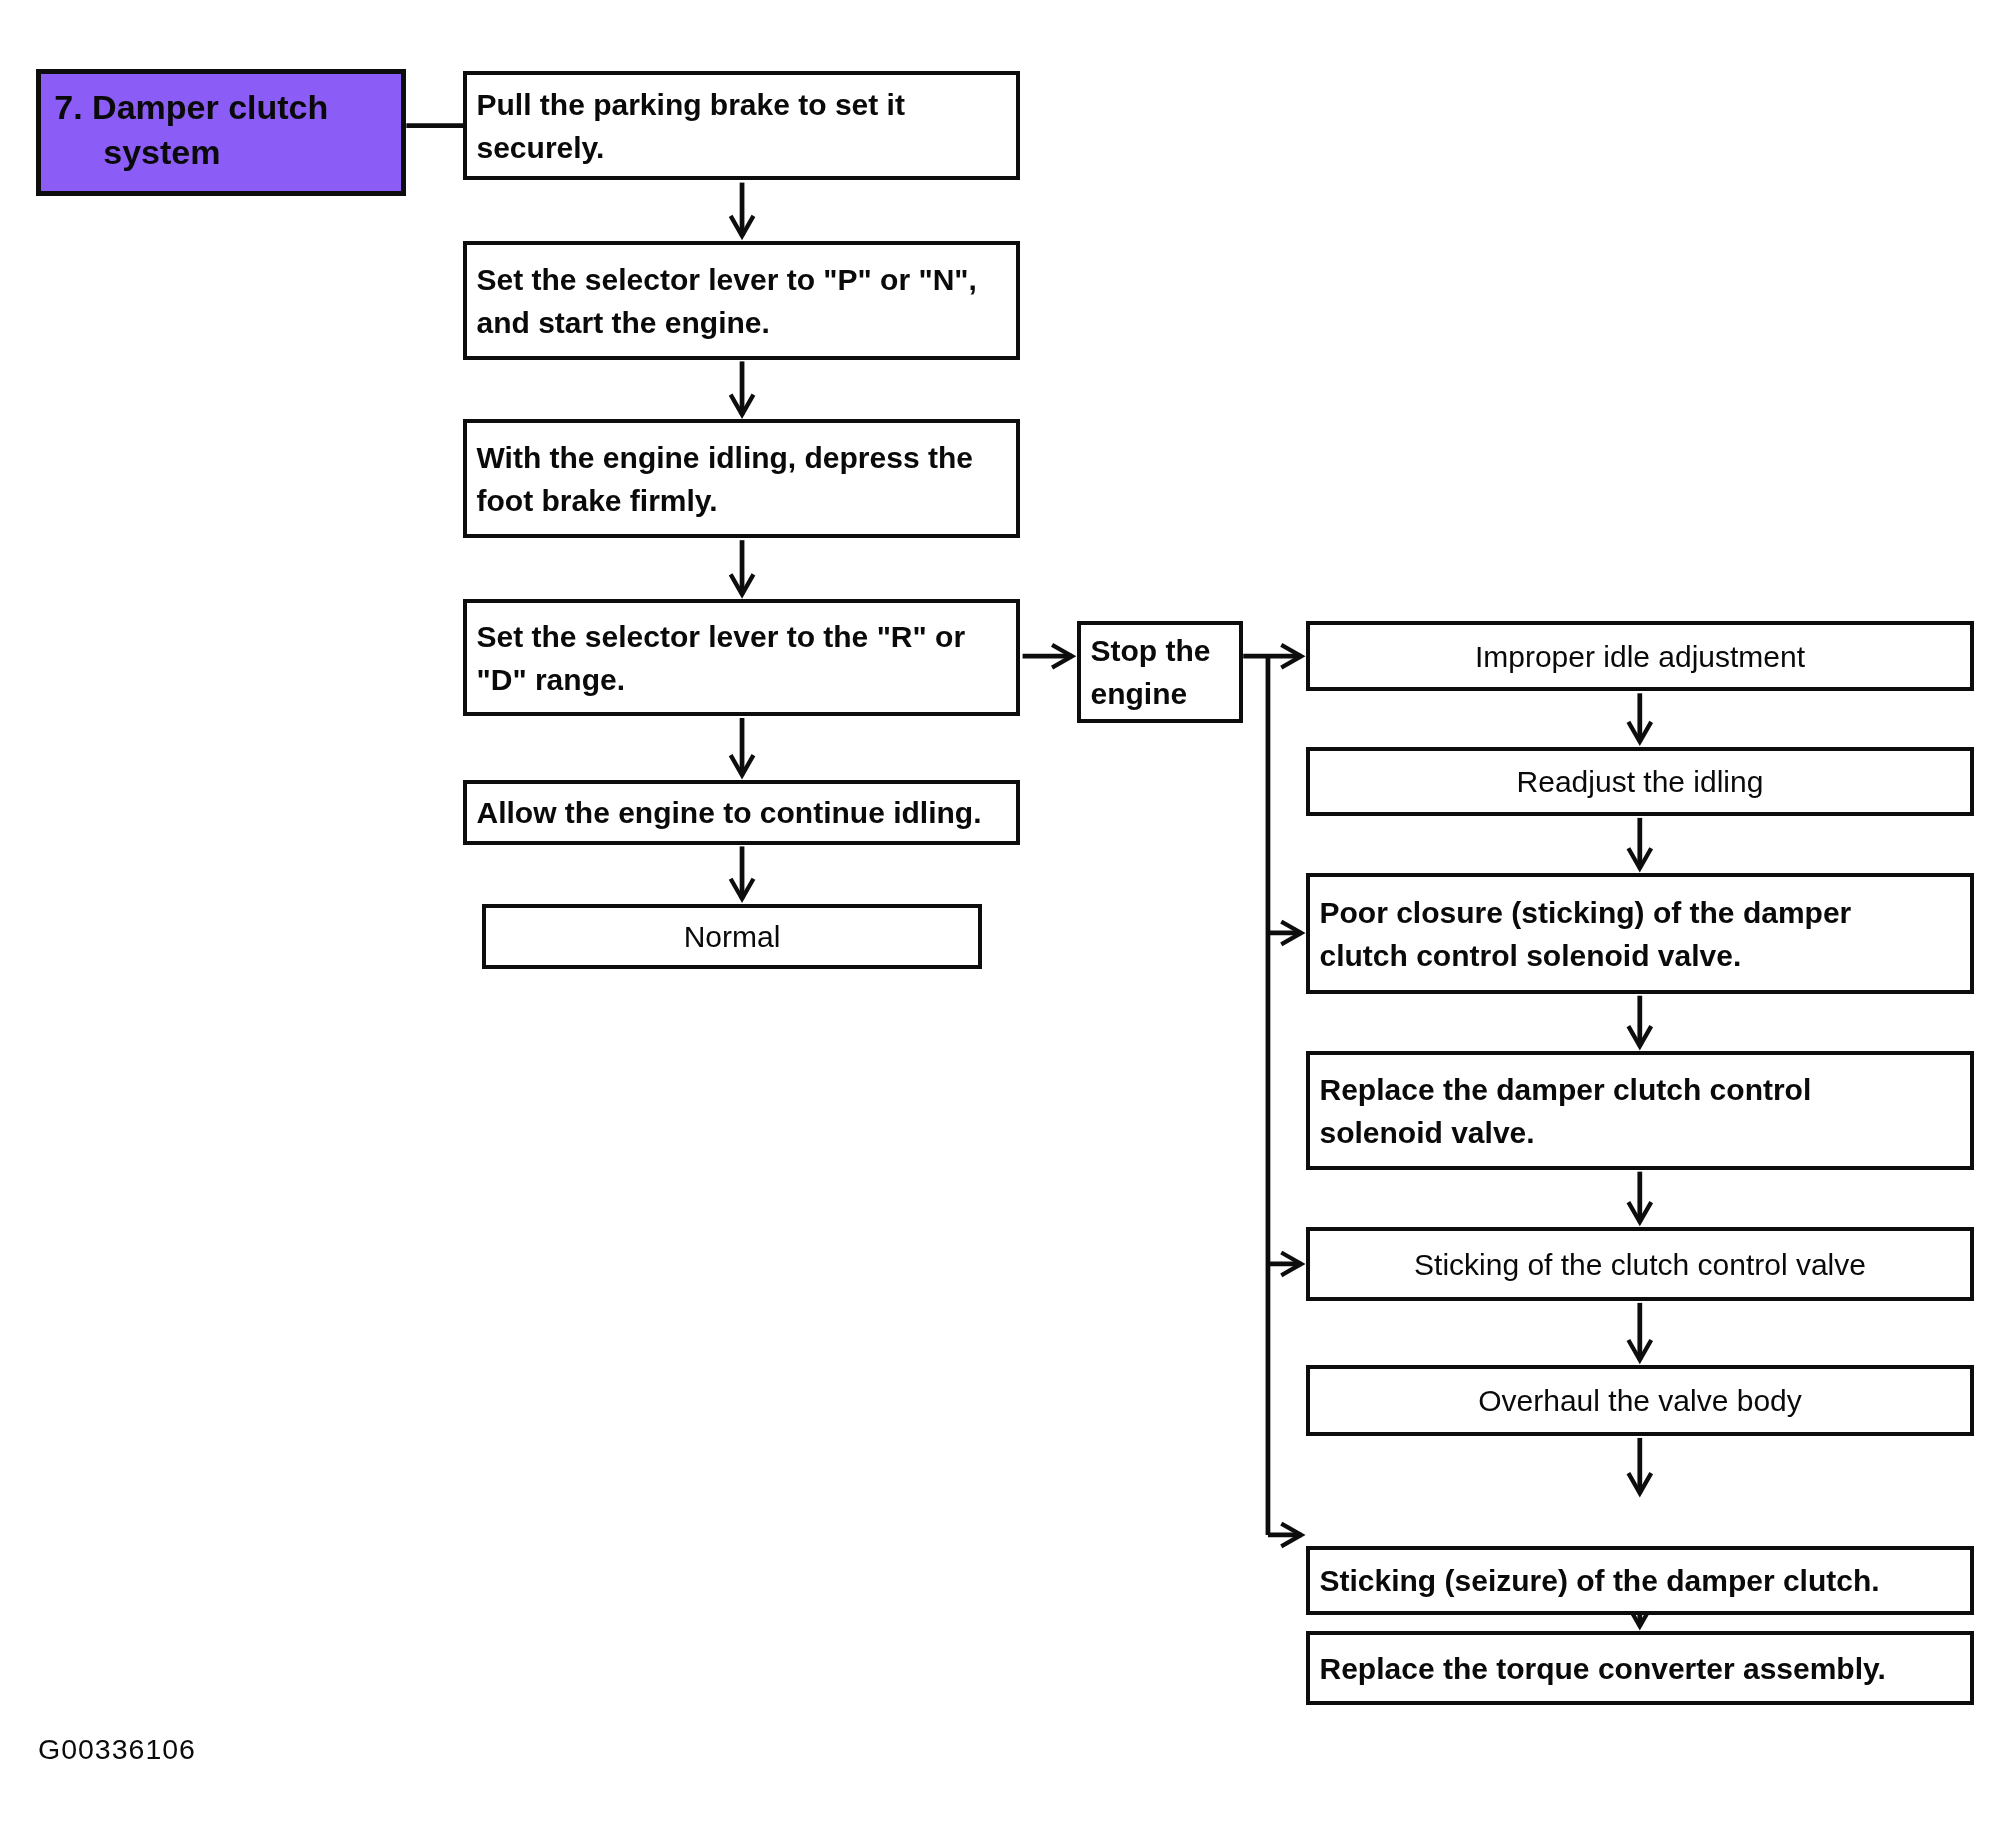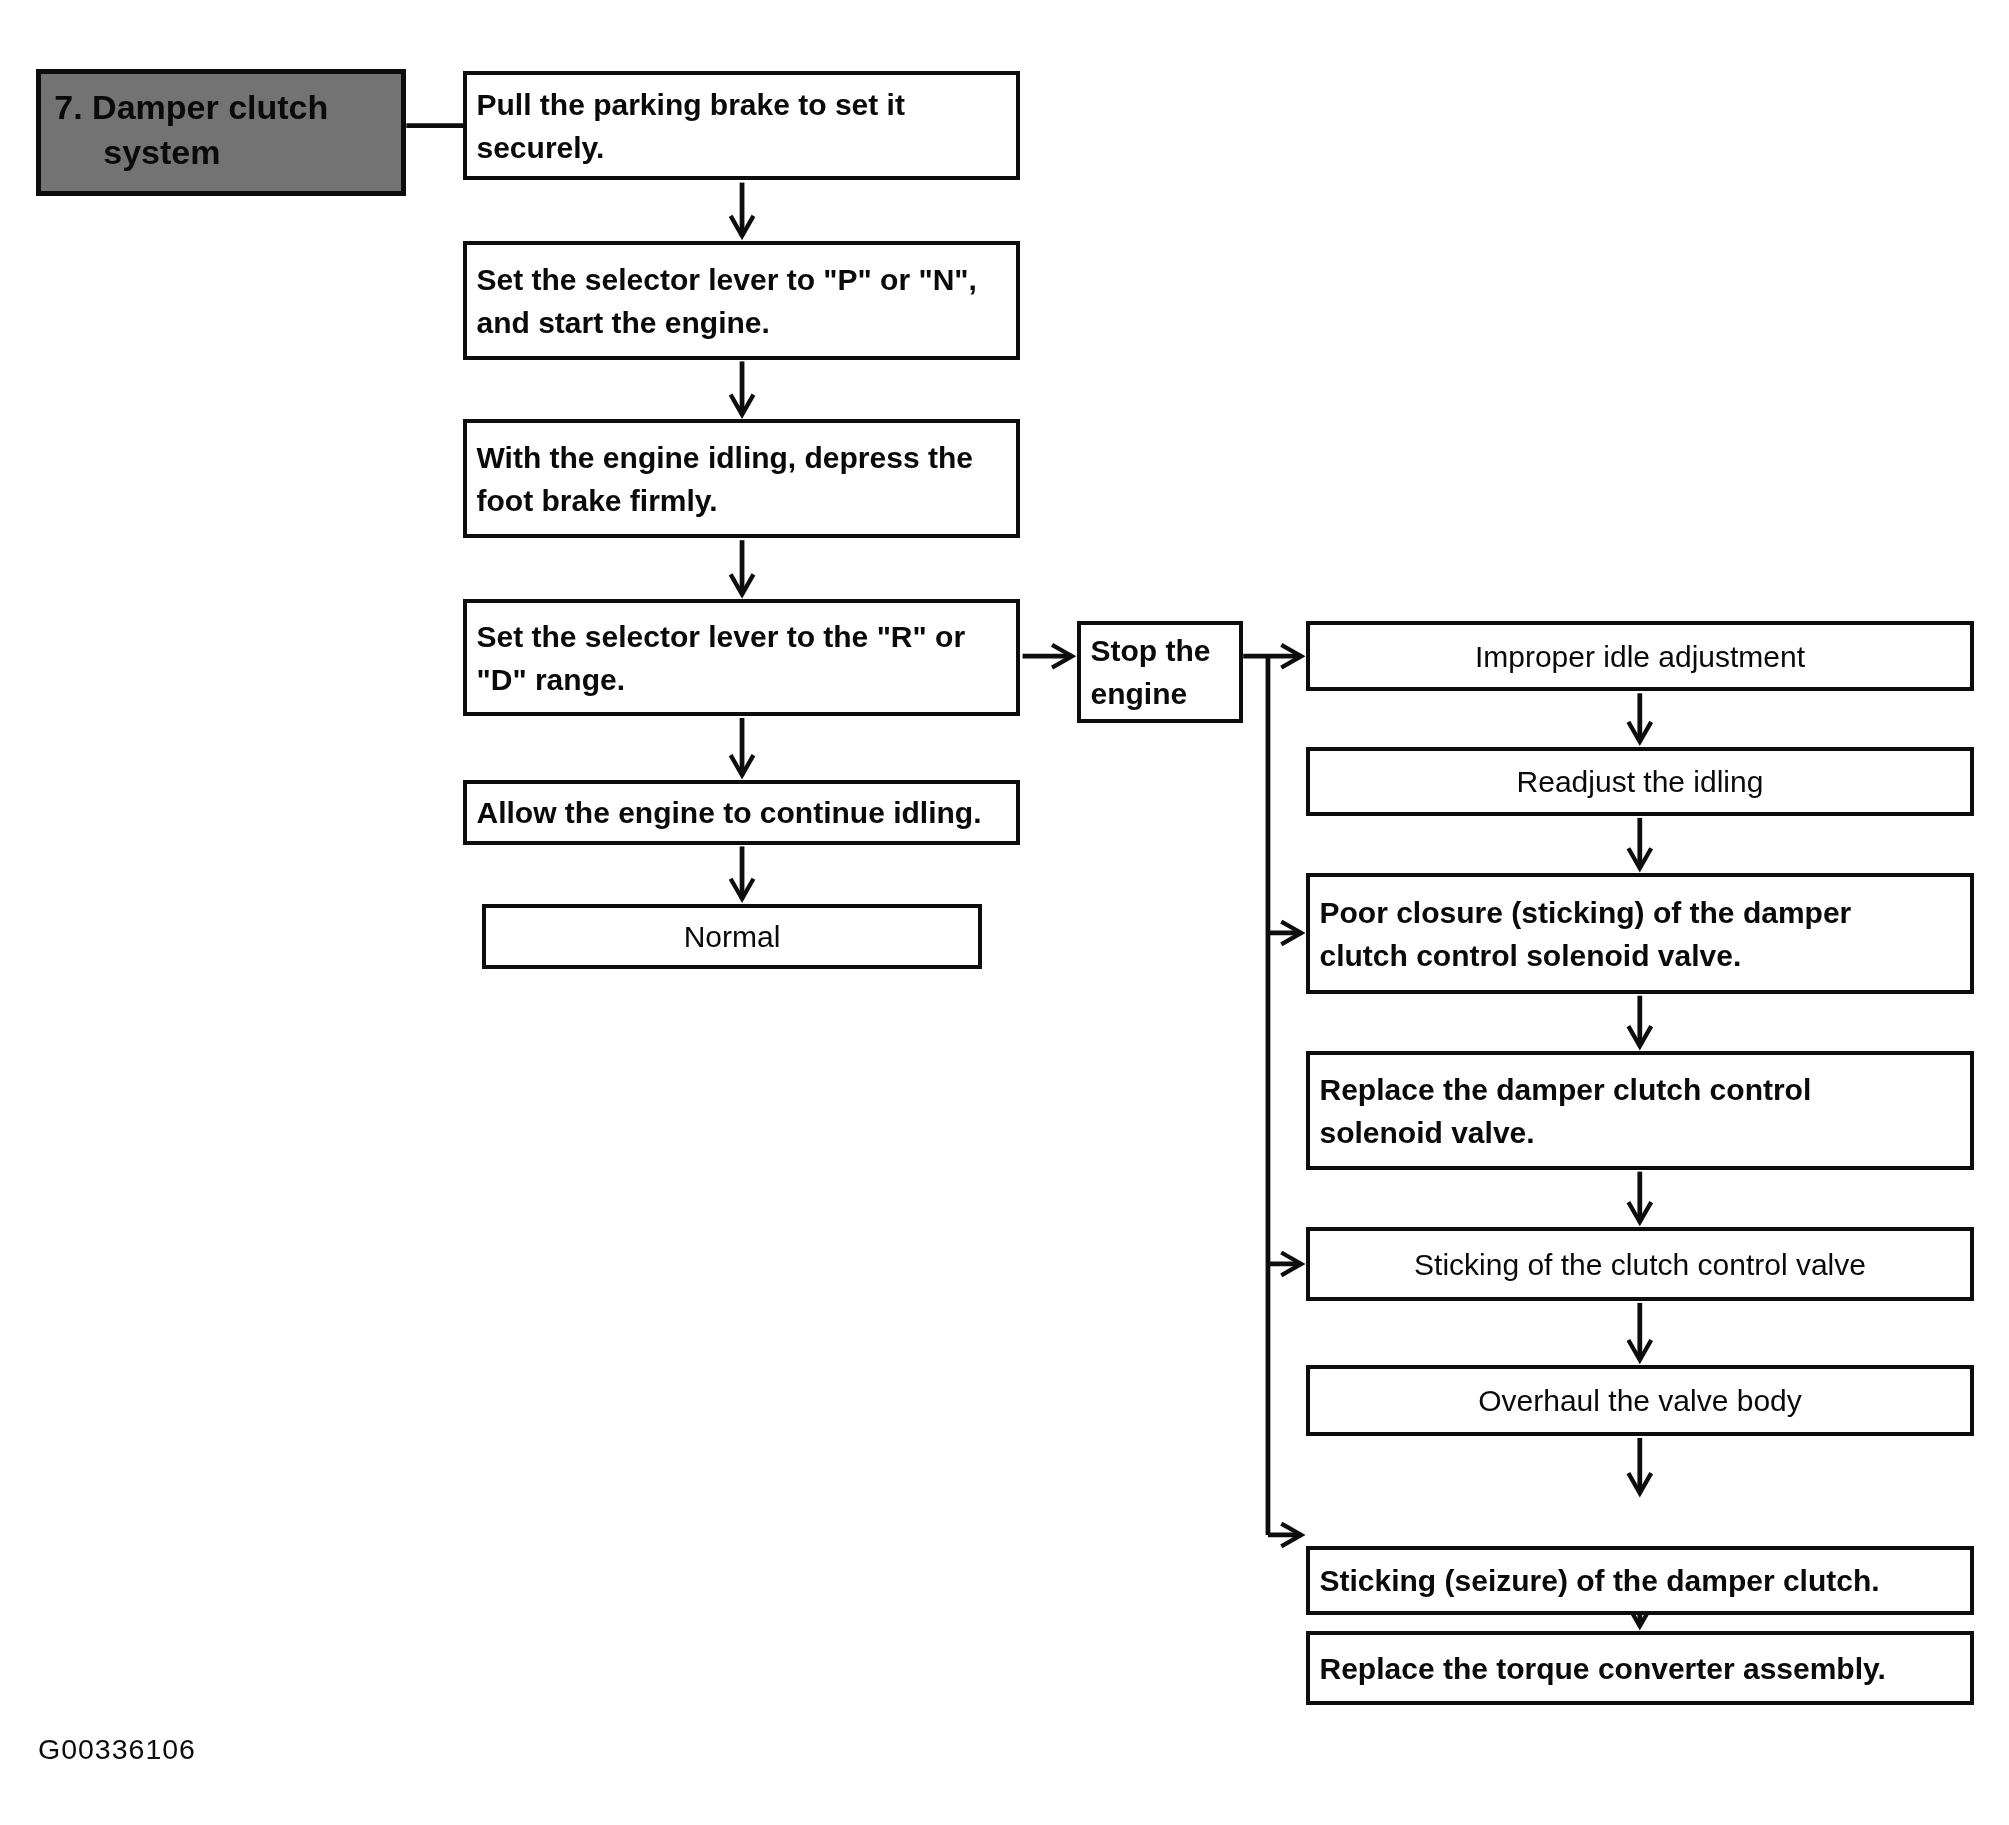--- a/index.html
+++ b/index.html
@@ -33,21 +33,21 @@
     line-height: 43px;
     white-space: pre-line;
     padding: 3.8px 9.5px;
   }
   .fbox.left-align { justify-content: flex-start; text-align: left; font-weight: bold; }
   .fbox.center-align { justify-content: center; text-align: center; }
   #title-box {
     position: absolute;
     box-sizing: border-box;
     border: 5.7px solid #0d0d0d;
-    background: #737373;
+    background: #8b5cf6;
     left: 36px; top: 69px; width: 370px; height: 127px;
     font-weight: bold;
     font-size: 34px;
     line-height: 45px;
     padding: 11.4px 7.6px 0 13.3px;
   }
   #title-box .line2 { padding-left: 49px; }
 
   
   #box-l1 { left: 463px; top: 71px;  width: 557px; height: 109px; }

